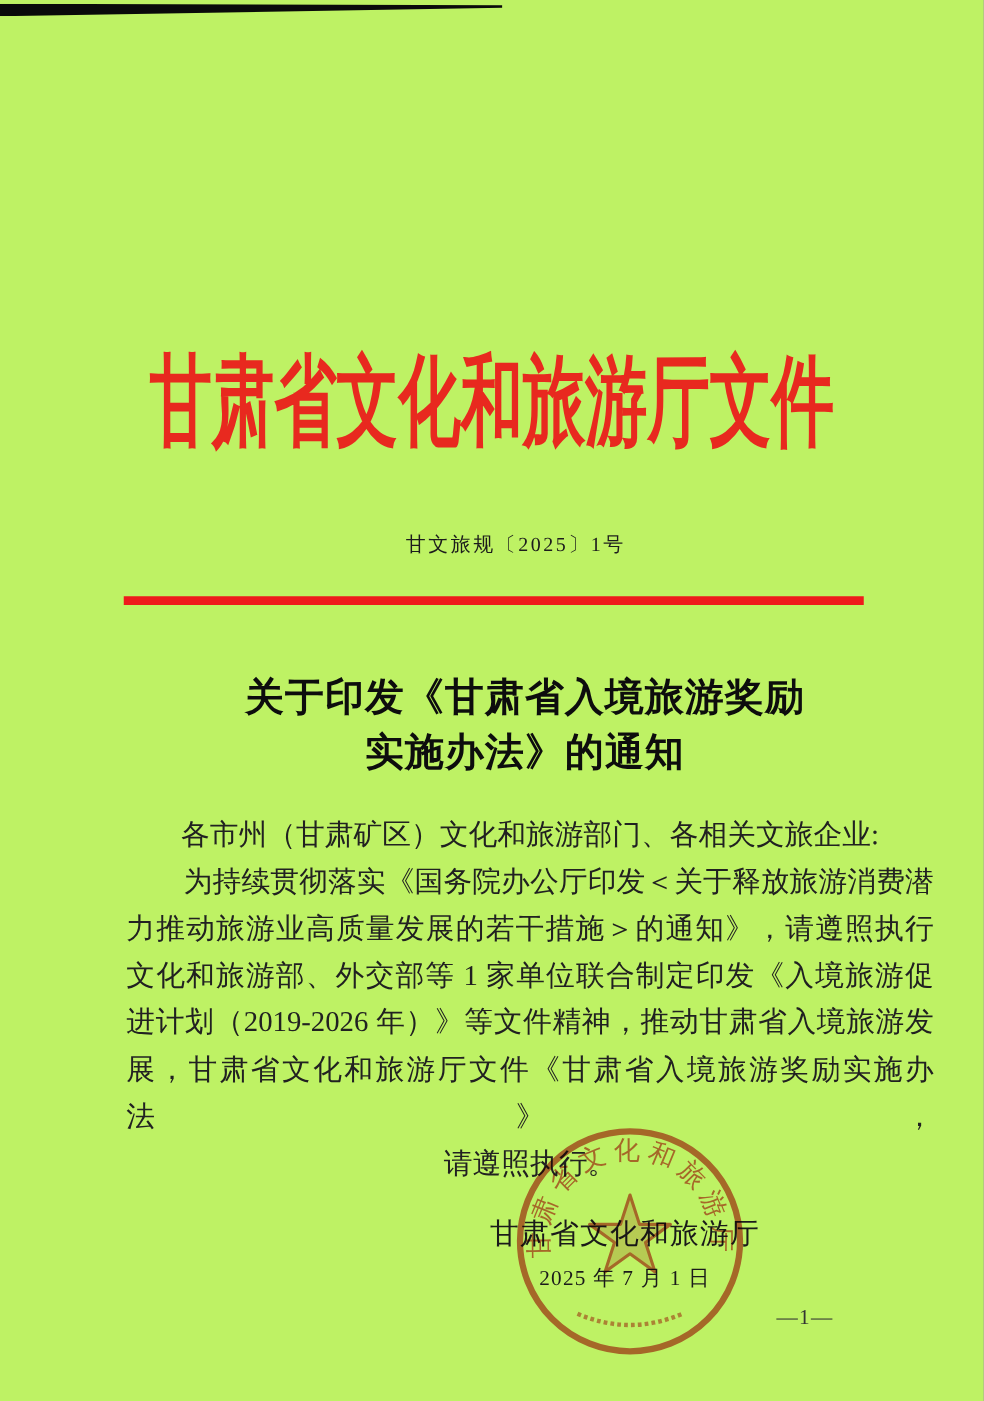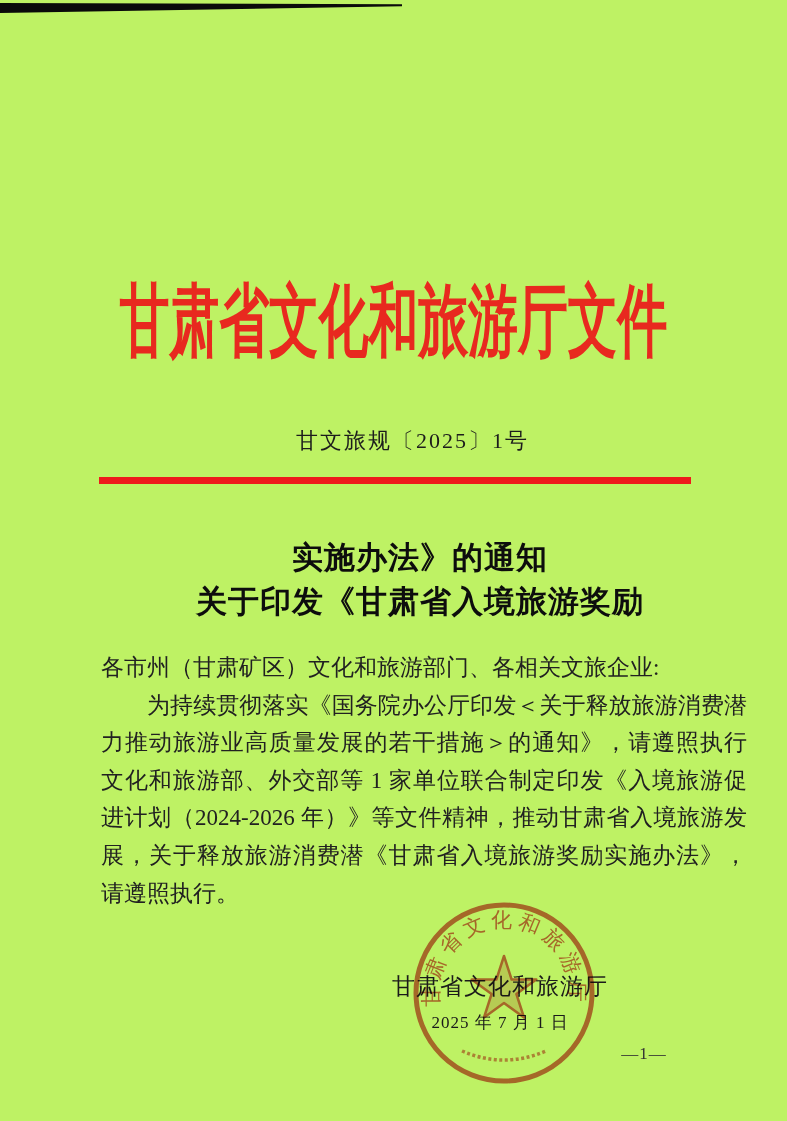--- a/index.html
+++ b/index.html
@@ -25,40 +25,40 @@
     color:#e8291f;
     line-height:1.25;
     letter-spacing:0;
     transform:scale(0.79,1.26);
     transform-origin:50% 50%;
     white-space:nowrap;
   }
   .doc-number{
     position:absolute;top:426px;left:0;right:0;
     text-align:center;
-    font-size:22px;color:#1c1c1c;letter-spacing:2px;
+    font-size:16px;color:#1c1c1c;letter-spacing:2px;
     white-space:nowrap;
     margin-left:38px;
   }
   .red-rule{
     position:absolute;top:477px;left:99px;width:592px;height:7px;
     background:#ee1b1b;
   }
   .doc-title{
     position:absolute;top:536px;left:80px;width:680px;
     text-align:center;
     font-size:31px;font-weight:bold;color:#0d0d0d;
     line-height:44px;letter-spacing:1px;
   }
   .body-block{
     position:absolute;top:649px;left:101px;width:646px;
     font-size:23px;color:#212121;
     line-height:37.6px;
   }
-  .body-line{white-space:nowrap;}
+  .body-line{white-space:nowrap;text-align:center;}
   .body-line.j{
     white-space:normal;
     text-align:justify;
     text-align-last:justify;
   }
   .body-line.indent{text-indent:2em;}
   .sign-block{
     position:absolute;top:972px;left:348px;width:304px;
     text-align:center;color:#1a1a1a;
   }
@@ -82,31 +82,31 @@
 
   <div class="scan-wedge"></div>
 
   <div class="agency-header">甘肃省文化和旅游厅文件</div>
 
   <div class="doc-number">甘文旅规〔2025〕1号</div>
 
   <div class="red-rule"></div>
 
   <div class="doc-title">
+    <div>关于印发《甘肃省入境旅游奖励</div>
     <div>实施办法》的通知</div>
-    <div>关于印发《甘肃省入境旅游奖励</div>
   </div>
 
   <div class="body-block">
     <div class="body-line">各市州（甘肃矿区）文化和旅游部门、各相关文旅企业:</div>
     <div class="body-line j indent">为持续贯彻落实《国务院办公厅印发＜关于释放旅游消费潜</div>
     <div class="body-line j">力推动旅游业高质量发展的若干措施＞的通知》，请遵照执行</div>
     <div class="body-line j">文化和旅游部、外交部等 1 家单位联合制定印发《入境旅游促</div>
-    <div class="body-line j">进计划（2024-2026 年）》等文件精神，推动甘肃省入境旅游发</div>
-    <div class="body-line j">展，关于释放旅游消费潜《甘肃省入境旅游奖励实施办法》，</div>
+    <div class="body-line j">进计划（2019-2026 年）》等文件精神，推动甘肃省入境旅游发</div>
+    <div class="body-line j">展，甘肃省文化和旅游厅文件《甘肃省入境旅游奖励实施办法》，</div>
     <div class="body-line">请遵照执行。</div>
   </div>
 
   <div class="sign-block">
     <div class="signature">甘肃省文化和旅游厅</div>
     <div class="sign-date">2025 年 7 月 1 日</div>
   </div>
 
   <svg class="seal" viewBox="0 0 200 200" xmlns="http://www.w3.org/2000/svg">
     <circle cx="100" cy="100" r="88" fill="none" stroke="#d9534b" stroke-width="5"></circle>

